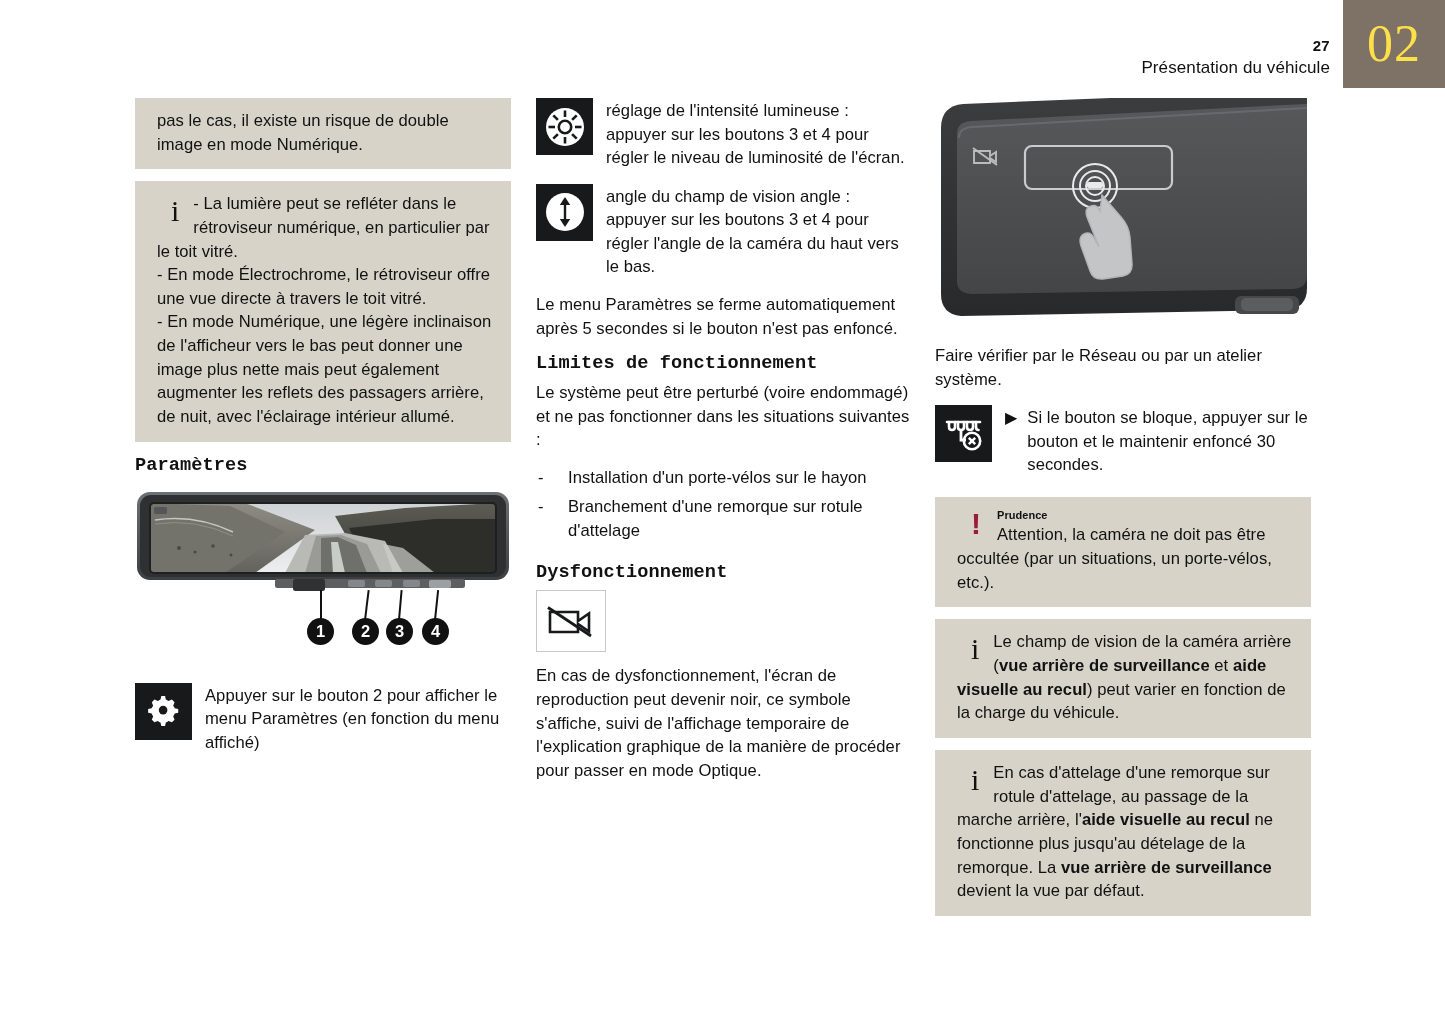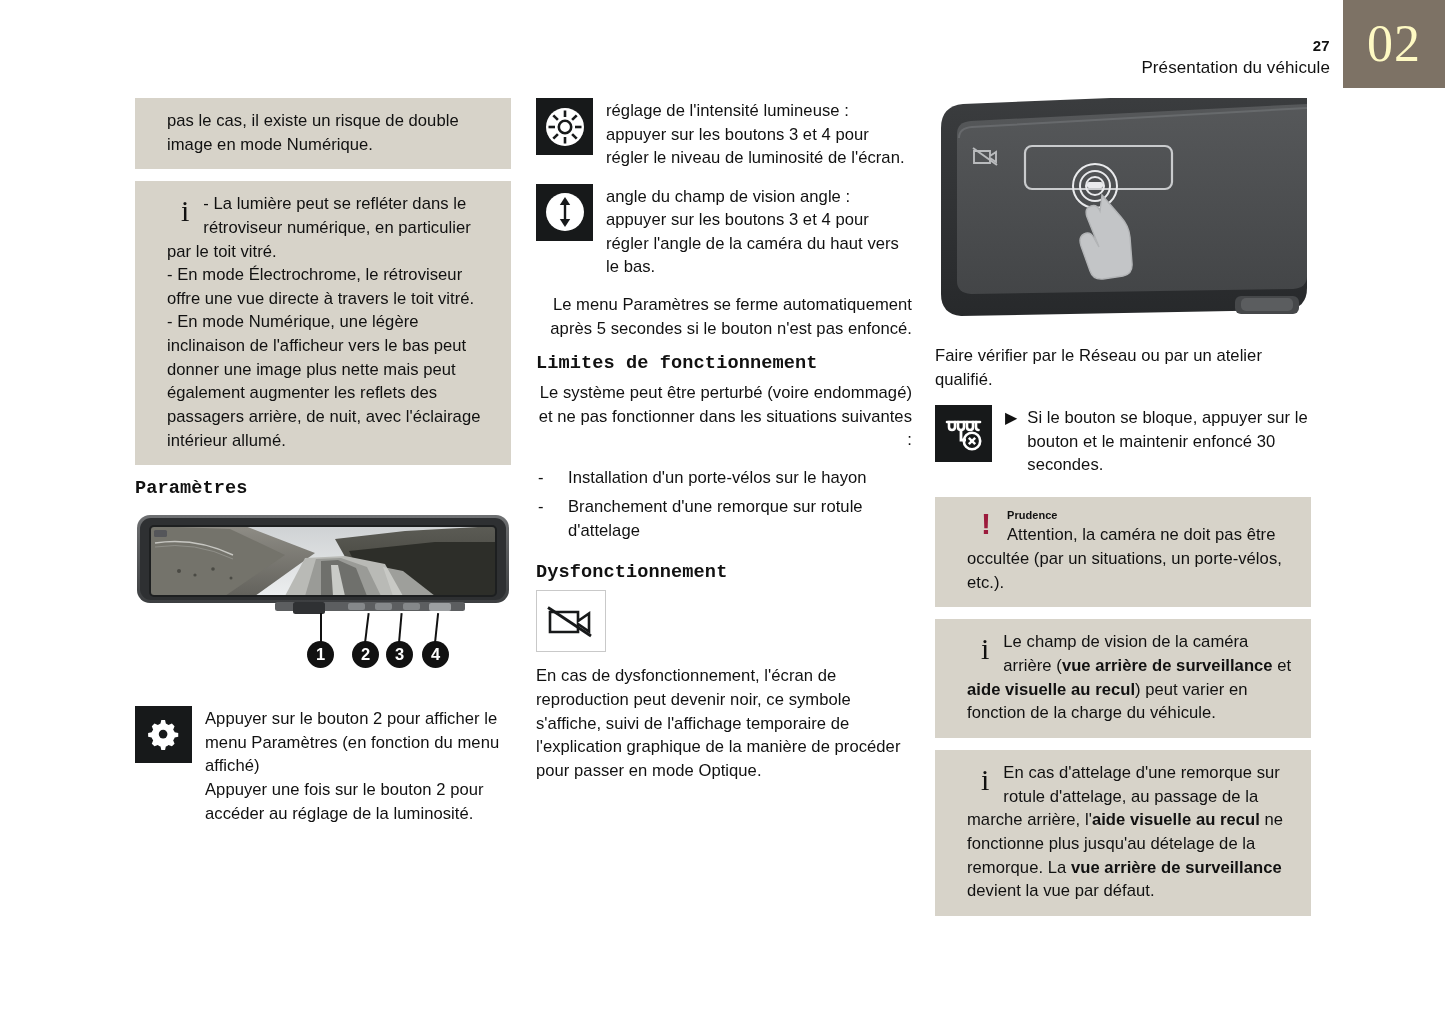--- a/index.html
+++ b/index.html
@@ -13,21 +13,21 @@
   .page { position: relative; width: 1445px; height: 1018px; }
 
   
   .chapter-tab {
     position: absolute; left: 1343px; top: 0; width: 102px; height: 88px;
     background: #7d7265;
     display: flex; align-items: center; justify-content: center;
   }
   .chapter-tab span {
     font-family: "Liberation Serif", serif;
-    font-size: 52px; color: #fef9c3; line-height: 1;
+    font-size: 52px; color: #fde047; line-height: 1;
     letter-spacing: 1px;
   }
   .header-meta {
     position: absolute; right: 115px; top: 36px;
     text-align: right;
   }
   .header-page-no { font-size: 15px; font-weight: bold; line-height: 1.3; letter-spacing: .3px;}
   .header-title { font-size: 17px; line-height: 1.35; margin-top: 1px; letter-spacing: .1px;}
 
   
@@ -36,26 +36,26 @@
   .col-2 { left: 536px; }
   .col-3 { left: 935px; }
 
   p, li { font-size: 16.6px; line-height: 1.42; letter-spacing: .05px; }
 
   h3 {
     font-size: 18.6px; font-weight: bold; letter-spacing: .1px;
     margin: 13px 0 7px 0;
     font-family: Liberation Mono, monospace;
   }
-  .body-p { margin-bottom: 10px; text-align: right; }
+  .body-p { margin-bottom: 10px; }
 
   
   .note {
     background: #d7d3c9;
-    padding: 11px 14px 13px 32px;
+    padding: 11px 14px 13px 22px;
     margin-bottom: 12px;
     position: relative;
   }
   .note p { font-size: 16.6px; line-height: 1.425; }
 
   .note-info .i-glyph {
     float: left;
     font-family: "Liberation Serif", serif;
     font-size: 30px; line-height: 0.85;
     margin: 6px 14px 0 14px;
@@ -222,21 +222,20 @@
 
     <div class="icon-row" style="margin-top:22px;">
       <div class="icon-box">
         <svg width="36" height="36" viewBox="0 0 40 40">
           <path fill="#ffffff" d="M20 5.5 l4.4 0 0.9 4.1 a11 11 0 0 1 3.1 1.8 l4-1.6 3.1 3.1 -1.6 4 a11 11 0 0 1 1.8 3.1 l4.1 0.9 0 4.4 -4.1 0.9 a11 11 0 0 1 -1.8 3.1 l1.6 4 -3.1 3.1 -4-1.6 a11 11 0 0 1 -3.1 1.8 l-0.9 4.1 -4.4 0 -0.9-4.1 a11 11 0 0 1 -3.1-1.8 l-4 1.6 -3.1-3.1 1.6-4 a11 11 0 0 1 -1.8-3.1 l-4.1-0.9 0-4.4 4.1-0.9 a11 11 0 0 1 1.8-3.1 l-1.6-4 3.1-3.1 4 1.6 a11 11 0 0 1 3.1-1.8 z" transform="translate(-2,-2) scale(0.95)"></path>
           <circle cx="19" cy="19" r="4.8" fill="#17191a"></circle>
         </svg>
       </div>
       <div class="icon-text">
         <p>Appuyer sur le bouton 2 pour afficher le menu Paramètres (en fonction du menu affiché)</p>
-        <p>Appuyer une fois sur le bouton 2 pour accéder au réglage de la luminosité.</p>
       </div>
     </div>
   </div>
 
   <div class="col col-2">
 
     <div class="icon-row">
       <div class="icon-box">
         <svg width="44" height="44" viewBox="0 0 44 44">
           <circle cx="22" cy="22" r="19" fill="#ffffff"></circle>
@@ -335,21 +334,21 @@
 
         <g>
           <path d="M167 97 L186 119 q8 9 9 20 l2 26 q1 11 -9 13 l-20 3 q-10 1 -13 -8 l-9 -25 q-3 -9 3 -12 q6 -3 10 4 l5 9 -12 -30 q-3 -9 4 -11 q6 -2 9 5 z" fill="#c3c5c7" stroke="#b2b4b6" stroke-width="1.4"></path>
         </g>
 
         <rect x="300" y="198" width="64" height="18" rx="6" fill="#46484a"></rect>
         <rect x="306" y="200" width="52" height="13" rx="5" fill="#5b5d5f"></rect>
       </svg>
     </div>
 
-    <p class="fig-caption">Faire vérifier par le Réseau ou par un atelier qualifié.</p>
+    <p class="fig-caption">Faire vérifier par le Réseau ou par un atelier système.</p>
 
     <div class="icon-row has-arrow" style="margin-bottom:20px;">
       <div class="icon-box">
         <svg width="42" height="42" viewBox="0 0 42 42">
           <path d="M6 9 L6 14 q0 3 3 3 q3 0 3 -3 L12 9" fill="none" stroke="#ffffff" stroke-width="2.6" stroke-linecap="round"></path>
           <path d="M15 9 L15 14 q0 3 3 3 q3 0 3 -3 L21 9" fill="none" stroke="#ffffff" stroke-width="2.6" stroke-linecap="round"></path>
           <path d="M24 9 L24 14 q0 3 3 3 q3 0 3 -3 L30 9" fill="none" stroke="#ffffff" stroke-width="2.6" stroke-linecap="round"></path>
           <path d="M33 9 L33 14 q0 3 2.5 3" fill="none" stroke="#ffffff" stroke-width="2.6" stroke-linecap="round"></path>
           <path d="M4 9 L37 9" stroke="#ffffff" stroke-width="2.6" stroke-linecap="round"></path>
           <path d="M18 18 L18 27 L23 27" fill="none" stroke="#ffffff" stroke-width="2.8"></path>

